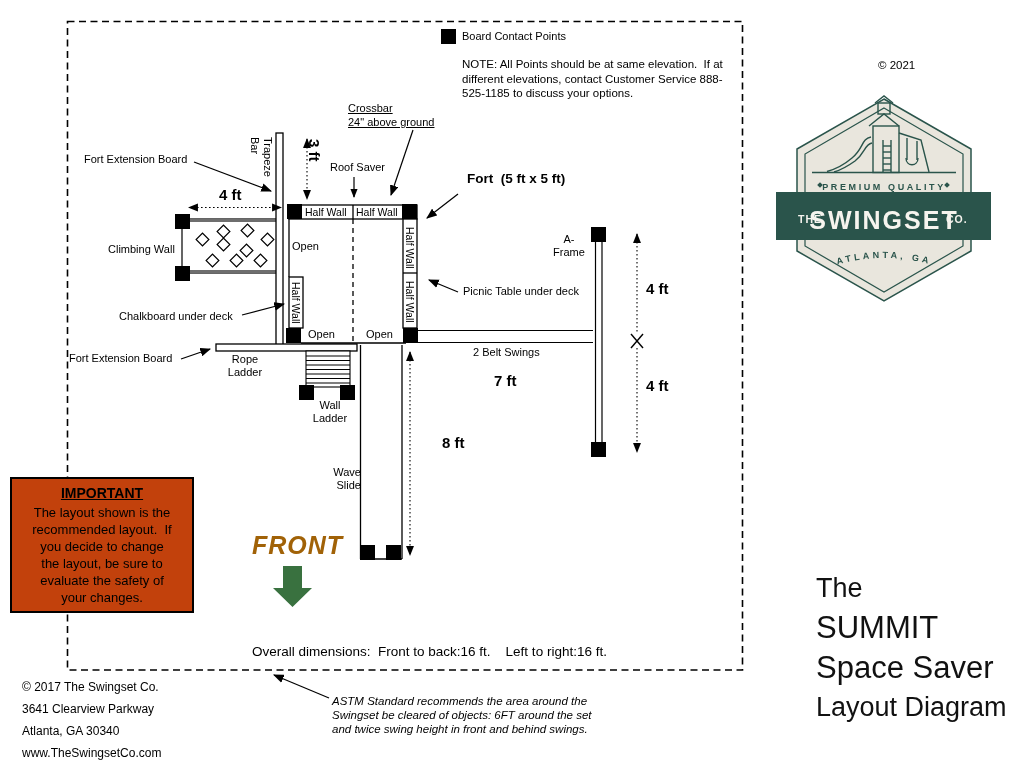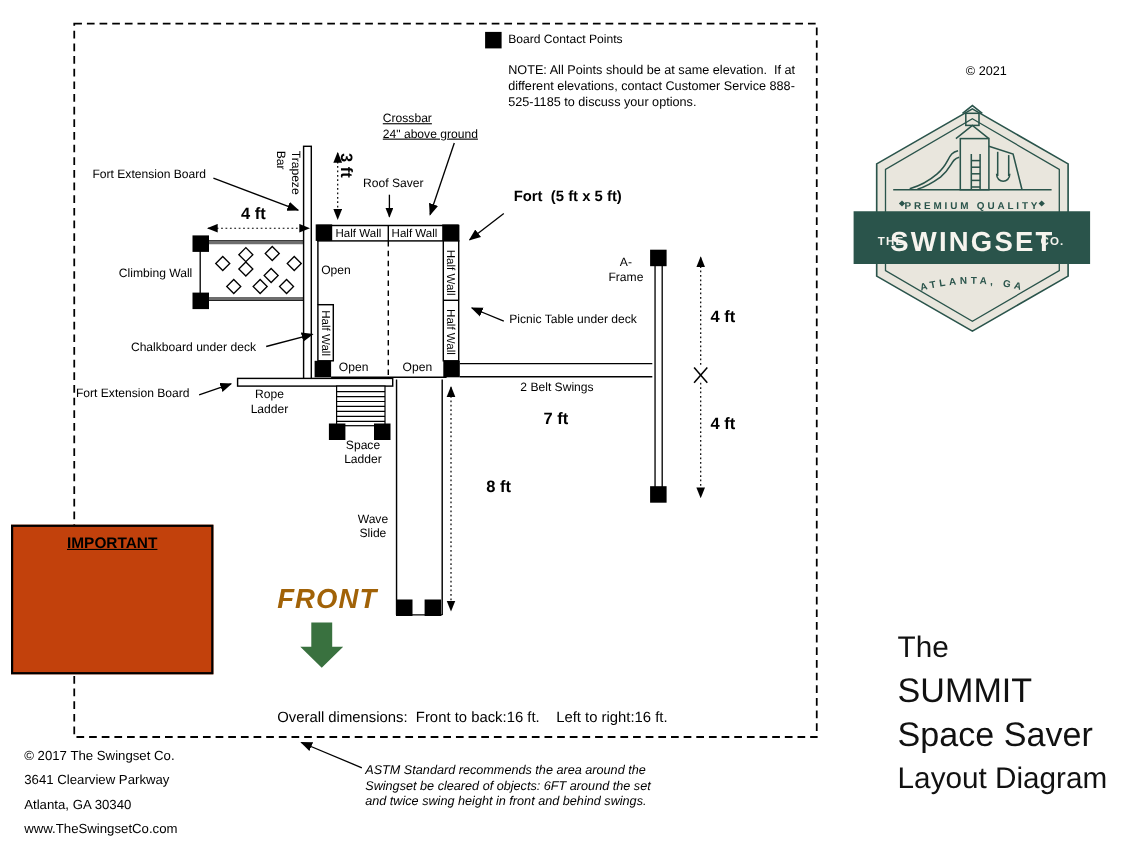--- a/index.html
+++ b/index.html
@@ -209,37 +209,43 @@
 <div class="lbl" style="left:308px;top:328px;">Open</div>
 <div class="lbl" style="left:366px;top:328px;">Open</div>
 
 <div class="lbl lbl-c" style="left:548px;top:233px;width:42px;">A-
 Frame</div>
 <div class="lbl" style="left:463px;top:285px;">Picnic Table under deck</div>
 <div class="lbl" style="left:119px;top:310px;">Chalkboard under deck</div>
 <div class="lbl" style="left:69px;top:352px;">Fort Extension Board</div>
 <div class="lbl lbl-c" style="left:223px;top:353px;width:44px;">Rope
 Ladder</div>
-<div class="lbl lbl-c" style="left:305px;top:399px;width:50px;">Space
+<div class="lbl lbl-c" style="left:305px;top:399px;width:50px;">Wall
 Ladder</div>
-<div class="lbl lbl-c" style="left:317px;top:466px;width:44px;">Wave
+<div class="lbl lbl-c" style="left:317px;top:466px;width:44px;text-align:right;">Wave
 Slide</div>
 <div class="lbl" style="left:473px;top:346px;">2 Belt Swings</div>
 
 <div class="dim" style="left:219px;top:186px;">4 ft</div>
 <div class="dim vert" style="left:308px;top:139px;">3 ft</div>
 <div class="dim" style="left:494px;top:372px;">7 ft</div>
 <div class="dim" style="left:416px;top:434px;margin-left:26px;">8 ft</div>
 <div class="dim" style="left:646px;top:280px;">4 ft</div>
 <div class="dim" style="left:646px;top:377px;">4 ft</div>
 
 <div id="front-label">FRONT</div>
 
 <div id="important-box">
   <h3>IMPORTANT</h3>
+  <div id="important-body">The layout shown is the
+recommended layout.  If
+you decide to change
+the layout, be sure to
+evaluate the safety of
+your changes.</div>
 </div>
 
 <div id="overall">Overall dimensions:  Front to back:16 ft.    Left to right:16 ft.</div>
 <div id="astm">ASTM Standard recommends the area around the
 Swingset be cleared of objects: 6FT around the set
 and twice swing height in front and behind swings.</div>
 
 <div id="footer">
   <div>© 2017  The Swingset Co.</div>
   <div>3641 Clearview Parkway</div>

